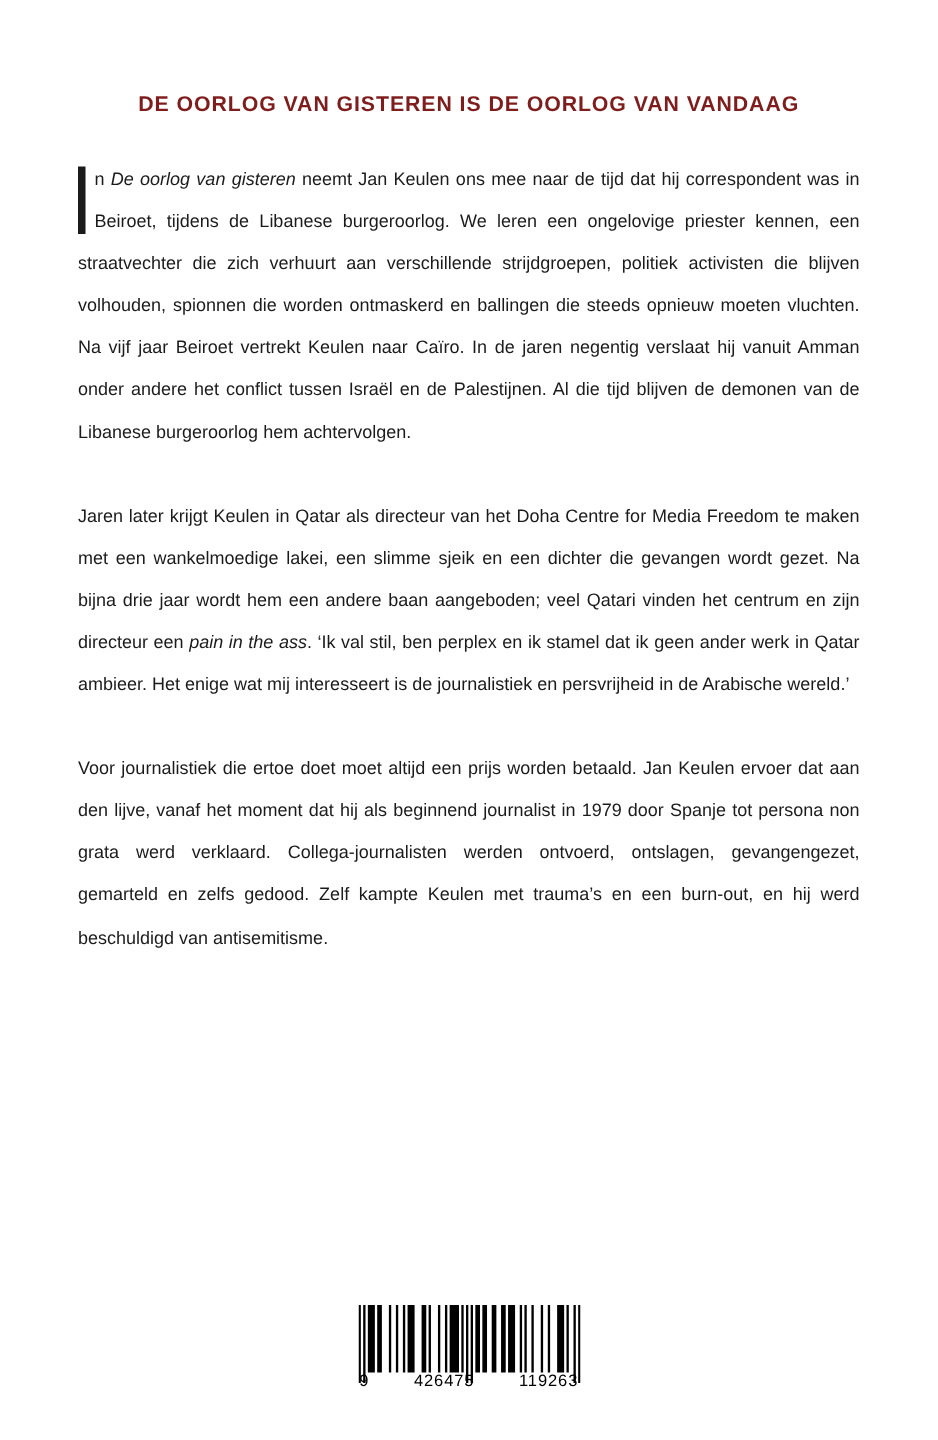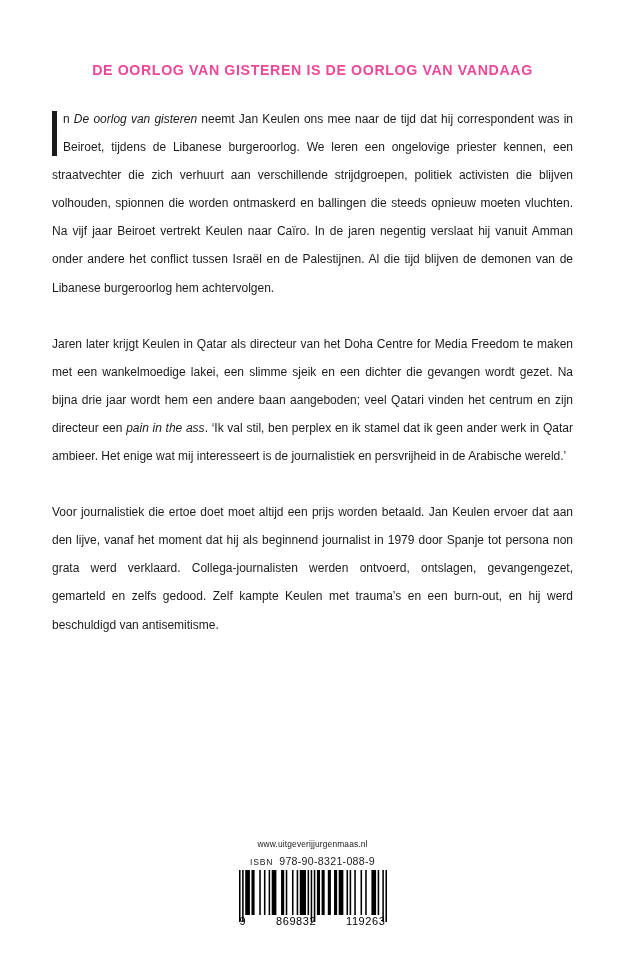--- a/index.html
+++ b/index.html
@@ -21,21 +21,21 @@
     background: #ffffff;
   }
 
   
   .headline {
     position: absolute;
     left: 0;
     right: 0;
     top: 62px;
     text-align: center;
-    color: #ec4899;
+    color: #7f1d1d;
     font-family: "Liberation Sans", sans-serif;
     font-size: 14.2px;
     font-weight: 700;
     letter-spacing: 0.62px;
     text-transform: uppercase;
     white-space: nowrap;
   }
 
   
   .body-col {
@@ -144,26 +144,20 @@
     </p>
 
     <p class="para">
       <span>Jaren later krijgt Keulen in Qatar als directeur van het Doha Centre for Media Freedom te maken met een wankelmoedige lakei, een slimme sjeik en een dichter die gevangen wordt gezet. Na bijna drie jaar wordt hem een andere baan aangeboden; veel Qatari vinden het centrum en zijn directeur een </span><em>pain in the ass</em><span>. ‘Ik val stil, ben perplex en ik stamel dat ik geen ander werk in Qatar ambieer. Het enige wat mij interesseert is de journalistiek en persvrijheid in de Arabische wereld.’</span>
     </p>
 
     <p class="para last-line-left">Voor journalistiek die ertoe doet moet altijd een prijs worden betaald. Jan Keulen ervoer dat aan den lijve, vanaf het moment dat hij als beginnend journalist in 1979 door Spanje tot persona non grata werd verklaard. Collega-journalisten werden ontvoerd, ontslagen, gevangengezet, gemarteld en zelfs gedood. Zelf kampte Keulen met trauma’s en een burn-out, en hij werd beschuldigd van antisemitisme.</p>
 
   </div>
 
-  <div class="colophon">
-    <div class="site">www.uitgeverijjurgenmaas.nl</div>
-    <div class="isbn-line">
-      <span class="isbn-label">ISBN</span><span class="isbn-number">978-90-8321-088-9</span>
-    </div>
-  </div>
 
   <div class="barcode-wrap">
     <svg class="barcode-svg" viewBox="0 0 148 58" preserveAspectRatio="none">
       <rect x="0" y="0" width="148" height="58" fill="#ffffff"></rect>
       <g fill="#000000" id="bars">
           <rect x="0.000" y="0" width="1.558" height="52"></rect>
           <rect x="3.116" y="0" width="1.558" height="52"></rect>
           <rect x="6.232" y="0" width="4.674" height="45"></rect>
           <rect x="12.463" y="0" width="3.116" height="45"></rect>
           <rect x="20.253" y="0" width="1.558" height="45"></rect>
@@ -189,18 +183,18 @@
           <rect x="121.516" y="0" width="1.558" height="45"></rect>
           <rect x="126.189" y="0" width="1.558" height="45"></rect>
           <rect x="132.421" y="0" width="4.674" height="45"></rect>
           <rect x="138.653" y="0" width="1.558" height="45"></rect>
           <rect x="143.326" y="0" width="1.558" height="52"></rect>
           <rect x="146.442" y="0" width="1.558" height="52"></rect>
         </g>
     </svg>
     <div class="barcode-digits">
       <span>9</span>
-      <span>869832</span>
+      <span>426475</span>
       <span>119263</span>
     </div>
   </div>
 
 </div>
 
 </body></html>

